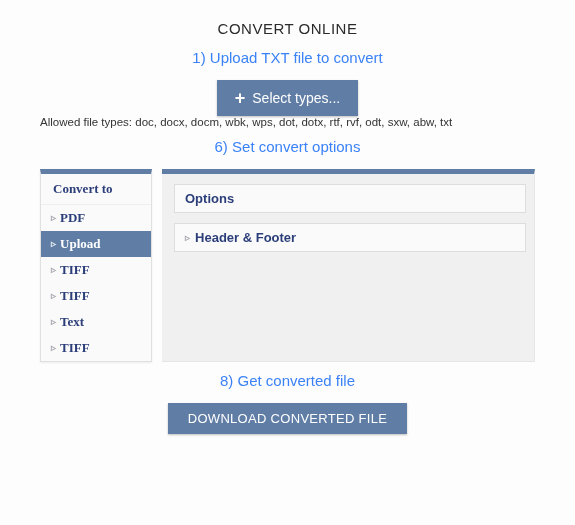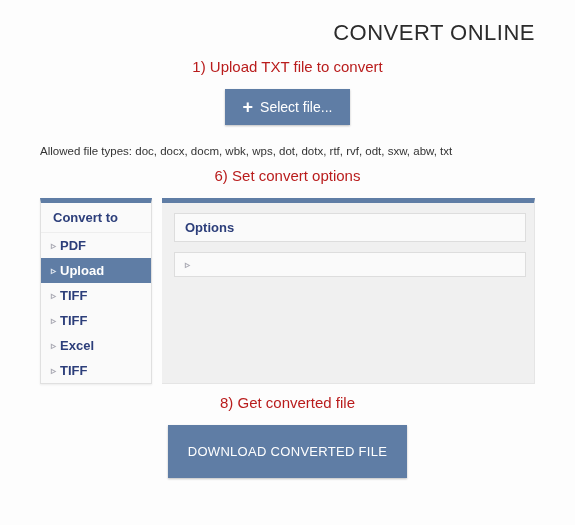--- a/index.html
+++ b/index.html
@@ -5,31 +5,31 @@
   body {
     margin: 0;
     padding: 20px 40px;
     font-family: Verdana, Tahoma, sans-serif;
     background: #fdfdfd;
     color: #333;
     width: 575px;
     box-sizing: border-box;
   }
   .title {
-    text-align: right;
-    font-size: 22px;
+    text-align: center;
+    font-size: 15px;
     font-weight: 400;
     letter-spacing: 0.5px;
     margin: 0 0 12px 0;
     color: #2b2b2b;
   }
   .step-header {
     text-align: center;
     font-size: 15px;
-    color: #b91c1c;
+    color: #3b82f6;
     margin: 10px 0 14px 0;
   }
   .center { text-align: center; }
   .select-btn {
     display: inline-flex;
     align-items: center;
     gap: 7px;
     background: #5f7da5;
     color: #fff;
     border: none;
@@ -39,36 +39,36 @@
     cursor: pointer;
   }
   .select-btn .plus {
     font-size: 18px;
     line-height: 1;
     font-weight: bold;
   }
   .allowed {
     font-size: 11.5px;
     color: #333;
-    margin-top: 20px;
     text-align: left;
   }
   .options-area {
     display: flex;
     gap: 10px;
     margin-top: 4px;
   }
   .sidebar {
     width: 110px;
     background: #fafafa;
     border-top: 5px solid #5f7da5;
     border-left: 1px solid #e0e0e0;
     border-right: 1px solid #e0e0e0;
     border-bottom: 1px solid #e0e0e0;
     box-shadow: 0 1px 2px rgba(0,0,0,0.07);
+    font-family: Liberation Serif, serif;
   }
   .sidebar-title {
     color: #2c3e7a;
     font-weight: bold;
     font-size: 13px;
     padding: 7px 10px 7px 12px;
     border-bottom: 1px solid #eee;
   }
   .format-item {
     padding: 5px 4px 5px 10px;
@@ -114,37 +114,37 @@
     gap: 5px;
   }
   .panel-row .tri {
     color: #a9a9b3;
     font-size: 10px;
   }
   .download-btn {
     background: #5f7da5;
     color: #fff;
     border: none;
-    padding: 19px 20px;
+    padding: 8px 20px;
     font-size: 13px;
     letter-spacing: 0.3px;
     box-shadow: 0 1px 2px rgba(0,0,0,0.25);
     cursor: pointer;
   }
 </style>
 </head>
 <body>
 
 <div class="title">CONVERT ONLINE</div>
 
 <div class="step-header">1) Upload TXT file to convert</div>
 <div class="center">
   <button class="select-btn">
     <span class="plus">+</span>
-    <span>Select file...</span>
+    <span>Select types...</span>
   </button>
 </div>
 <div class="allowed">Allowed file types: doc, docx, docm, wbk, wps, dot, dotx, rtf, rvf, odt, sxw, abw, txt</div>
 
 <div class="step-header">6) Set convert options</div>
 <div class="options-area">
   <div class="sidebar">
     <div class="sidebar-title">Convert to</div>
     <div id="format-list">
         <div class="format-item">
@@ -158,34 +158,35 @@
         <div class="format-item">
           <span class="tri">▹</span>
           <span>TIFF</span>
         </div>
         <div class="format-item">
           <span class="tri">▹</span>
           <span>TIFF</span>
         </div>
         <div class="format-item">
           <span class="tri">▹</span>
-          <span>Excel</span>
+          <span>Text</span>
         </div>
         <div class="format-item">
           <span class="tri">▹</span>
           <span>TIFF</span>
         </div>
       </div>
   </div>
   <div class="panel">
     <div class="panel-row">
       <span>Options</span>
     </div>
     <div class="panel-row">
       <span class="tri">▹</span>
+      <span>Header &amp; Footer</span>
     </div>
   </div>
 </div>
 
 <div class="step-header">8) Get converted file</div>
 <div class="center">
   <button class="download-btn">DOWNLOAD CONVERTED FILE</button>
 </div>
 
 </body></html>

